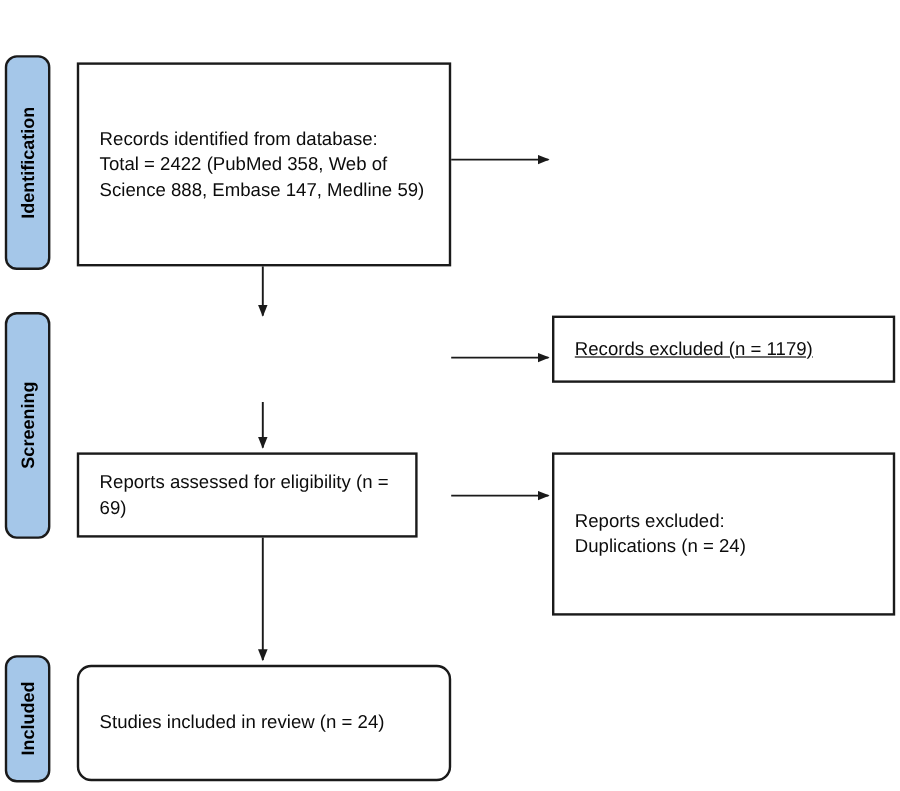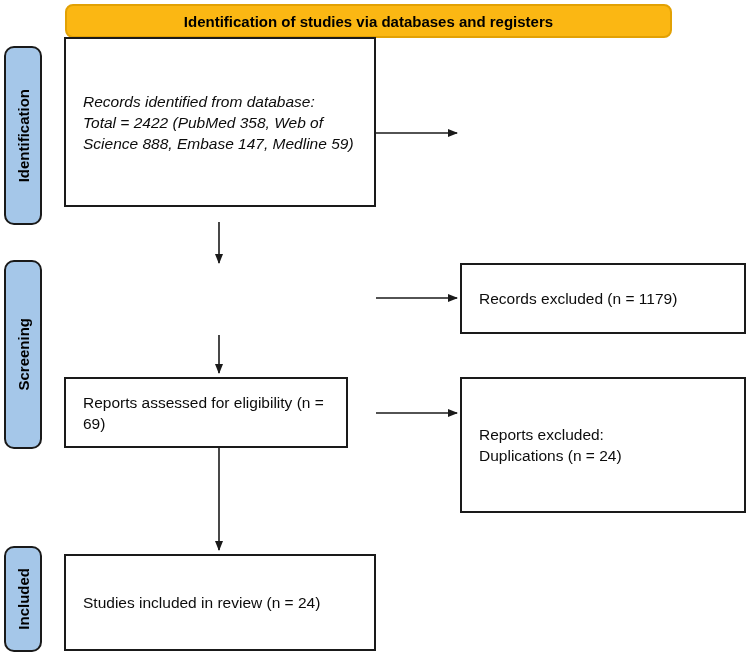--- a/index.html
+++ b/index.html
@@ -40,38 +40,35 @@
   .stage-included      { top: 546px; height: 106px; }
 
   .flowbox {
     background: #ffffff;
     border: 2px solid #1a1a1a;
     display: flex; flex-direction: column; justify-content: center;
     padding: 4px 8px 4px 17px;
     font-size: 15.5px; line-height: 21px; color: #0c0c0c;
     text-align: left;
   }
-  .box-identified       { left: 64px;  top: 37px;  width: 312px; height: 170px; font-style: italic; }
+  .box-identified       { left: 64px;  top: 52px;  width: 312px; height: 170px; }
   .box-removed          { left: 460px; top: 54px;  width: 286px; height: 170px; }
   .box-screened         { left: 64px;  top: 267px; width: 312px; height: 68px; }
-  .box-excluded         { left: 460px; top: 263px; width: 286px; height: 71px; }
+  .box-excluded         { left: 460px; top: 263px; width: 286px; height: 56px; text-decoration: underline; }
   .box-assessed         { left: 64px;  top: 377px; width: 284px; height: 71px; }
   .box-reports-excluded { left: 460px; top: 377px; width: 286px; height: 136px; }
-  .box-included-review  { left: 64px;  top: 554px; width: 312px; height: 97px; }
+  .box-included-review  { left: 64px;  top: 554px; width: 312px; height: 97px; border-radius: 12px; }
 
   svg.arrows { position: absolute; left: 0; top: 0; pointer-events: none; }
 </style>
 </head>
 <body>
 
 <div class="canvas">
 
-  <div class="abs banner">
-    <span>Identification of studies via databases and registers</span>
-  </div>
 
   <div class="abs stage stage-identification">
     <span>Identification</span>
   </div>
   <div class="abs stage stage-screening">
     <span>Screening</span>
   </div>
   <div class="abs stage stage-included">
     <span>Included</span>
   </div>

